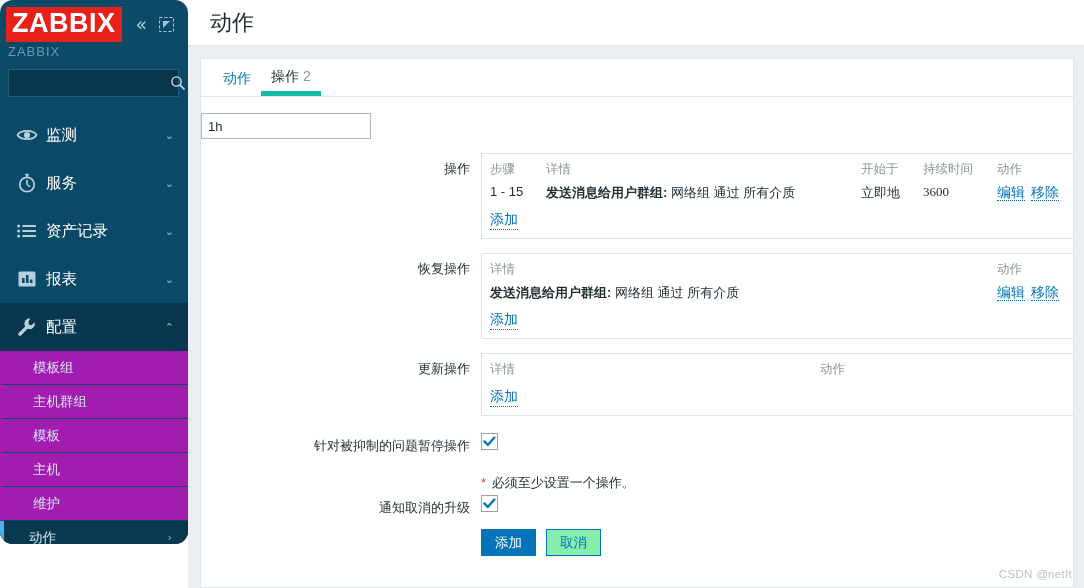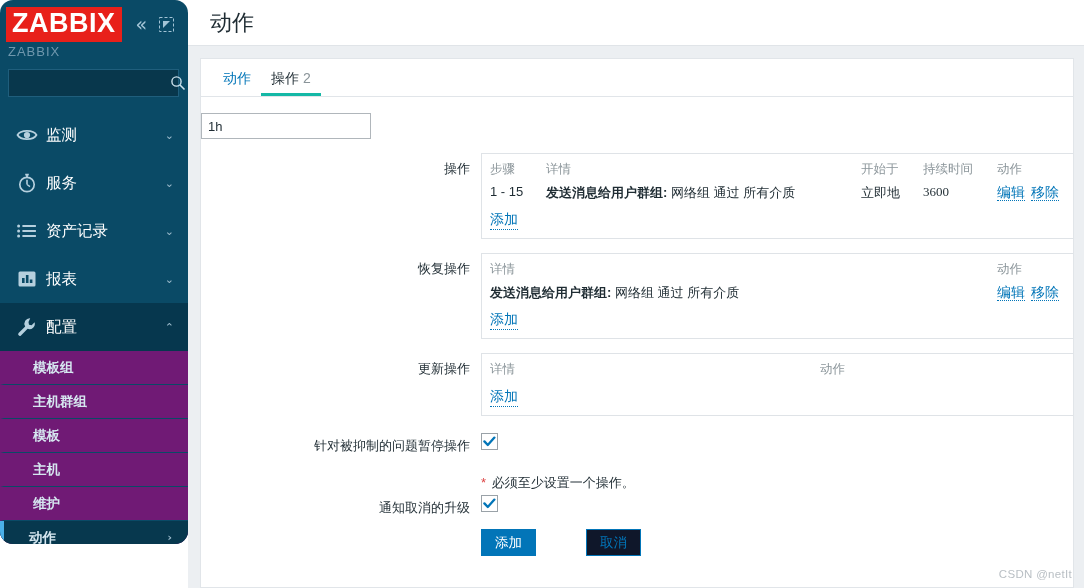--- a/index.html
+++ b/index.html
@@ -70,21 +70,21 @@
     display: flex; align-items: center;
     padding: 0 14px 0 16px;
     cursor: pointer;
     color: #ffffff;
   }
   .nav-item.active { background: #06374e; }
   .nav-ico { width: 30px; flex: 0 0 30px; display: flex; align-items: center; color: #b6d0de; }
   .nav-label { font-size: 15.5px; color: #ffffff; flex: 1; }
   .nav-caret { color: #9dbccd; font-size: 11px; font-family: "DejaVu Sans", sans-serif; }
 
-  .sb-sub { background: #701a75; font-weight: bold; }
+  .sb-sub { background: #a21caf; }
   .sub-item {
     height: 34px;
     display: flex; align-items: center;
     padding-left: 29px; padding-right: 16px;
     color: #d6e7f0; font-size: 13.5px;
     border-bottom: 1px solid #0a4a66;
     border-left: 4px solid transparent;
     cursor: pointer;
     position: relative;
   }
@@ -121,21 +121,21 @@
     border-bottom: 1px solid #e1e5e9;
     padding-left: 12px;
   }
   .tab {
     font-size: 14px; color: #0275b8;
     padding: 0 10px 8px 10px;
     cursor: pointer;
     border-bottom: 3px solid transparent;
     line-height: 1;
   }
-  .tab.active { color: #1f2c33; border-bottom: 3px solid #14b8a6; }
+  .tab.active { color: #1f2c33; border-bottom: 5px solid #14b8a6; }
   .tab .tab-count { color: #8a9499; margin-left: 4px; }
 
   .form { padding: 16px 0 0 0; }
   .row { display: flex; margin-bottom: 0; }
   .row-label {
     width: 280px; flex: 0 0 280px;
     text-align: right;
     font-size: 13px; color: #1f2c33;
     padding-right: 11px;
     padding-top: 6px;
@@ -203,21 +203,21 @@
   .btn {
     height: 27px; min-width: 54px;
     font-size: 13.5px;
     border: 1px solid #0275b8;
     cursor: pointer;
     padding: 0 13px;
     font-family: "Liberation Sans", sans-serif;
     line-height: 1;
   }
   .btn-primary { background: #0275b8; color: #ffffff; }
-  .btn-secondary { background: #0f172a; color: #0275b8; margin-left: 40px; }
+  .btn-secondary { background: #86efac; color: #0275b8; }
 
   .watermark {
     position: absolute;
     right: 12px; bottom: 8px;
     font-size: 11.5px; color: #b9bfc4;
     letter-spacing: 0.3px;
   }
 </style>
 </head>
 <body>

